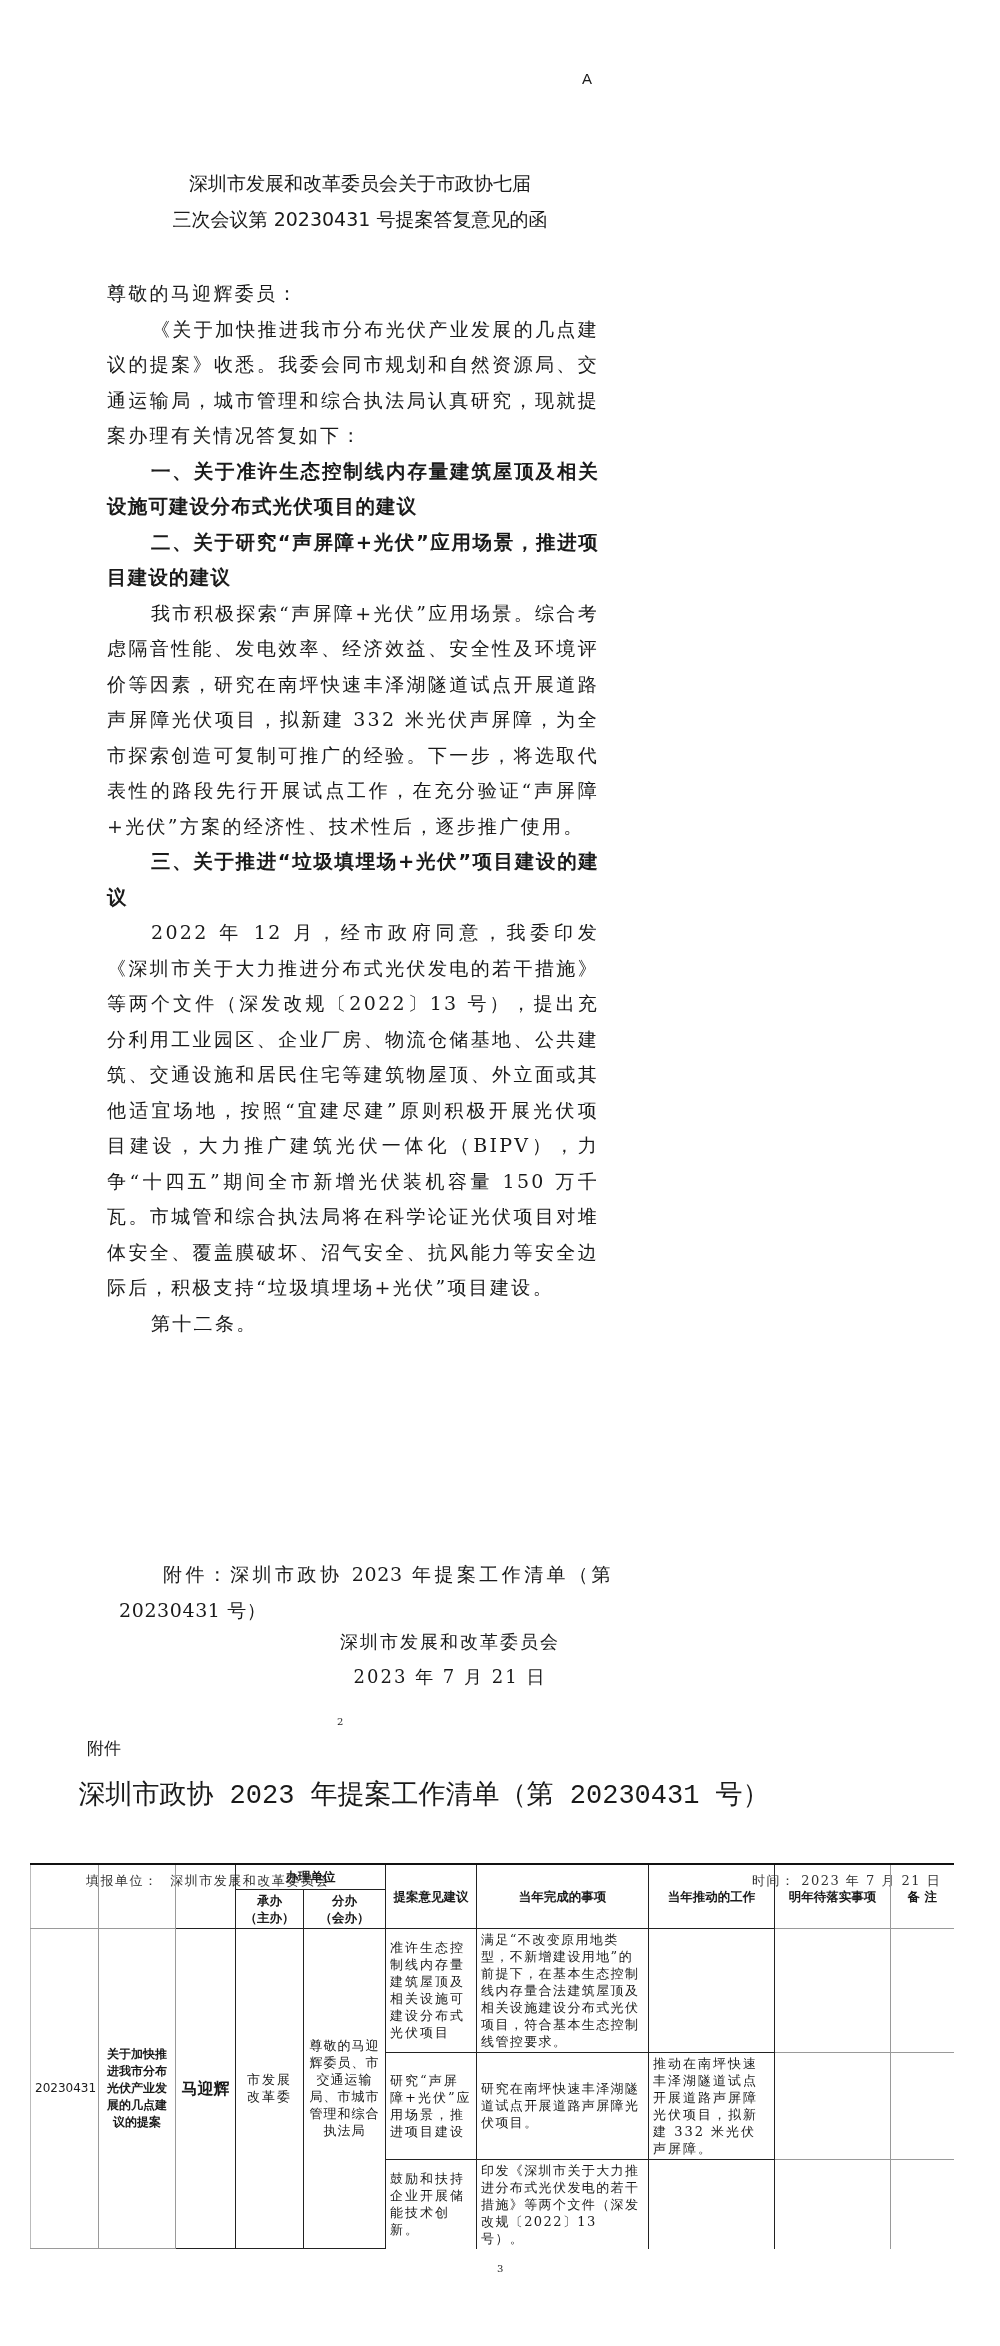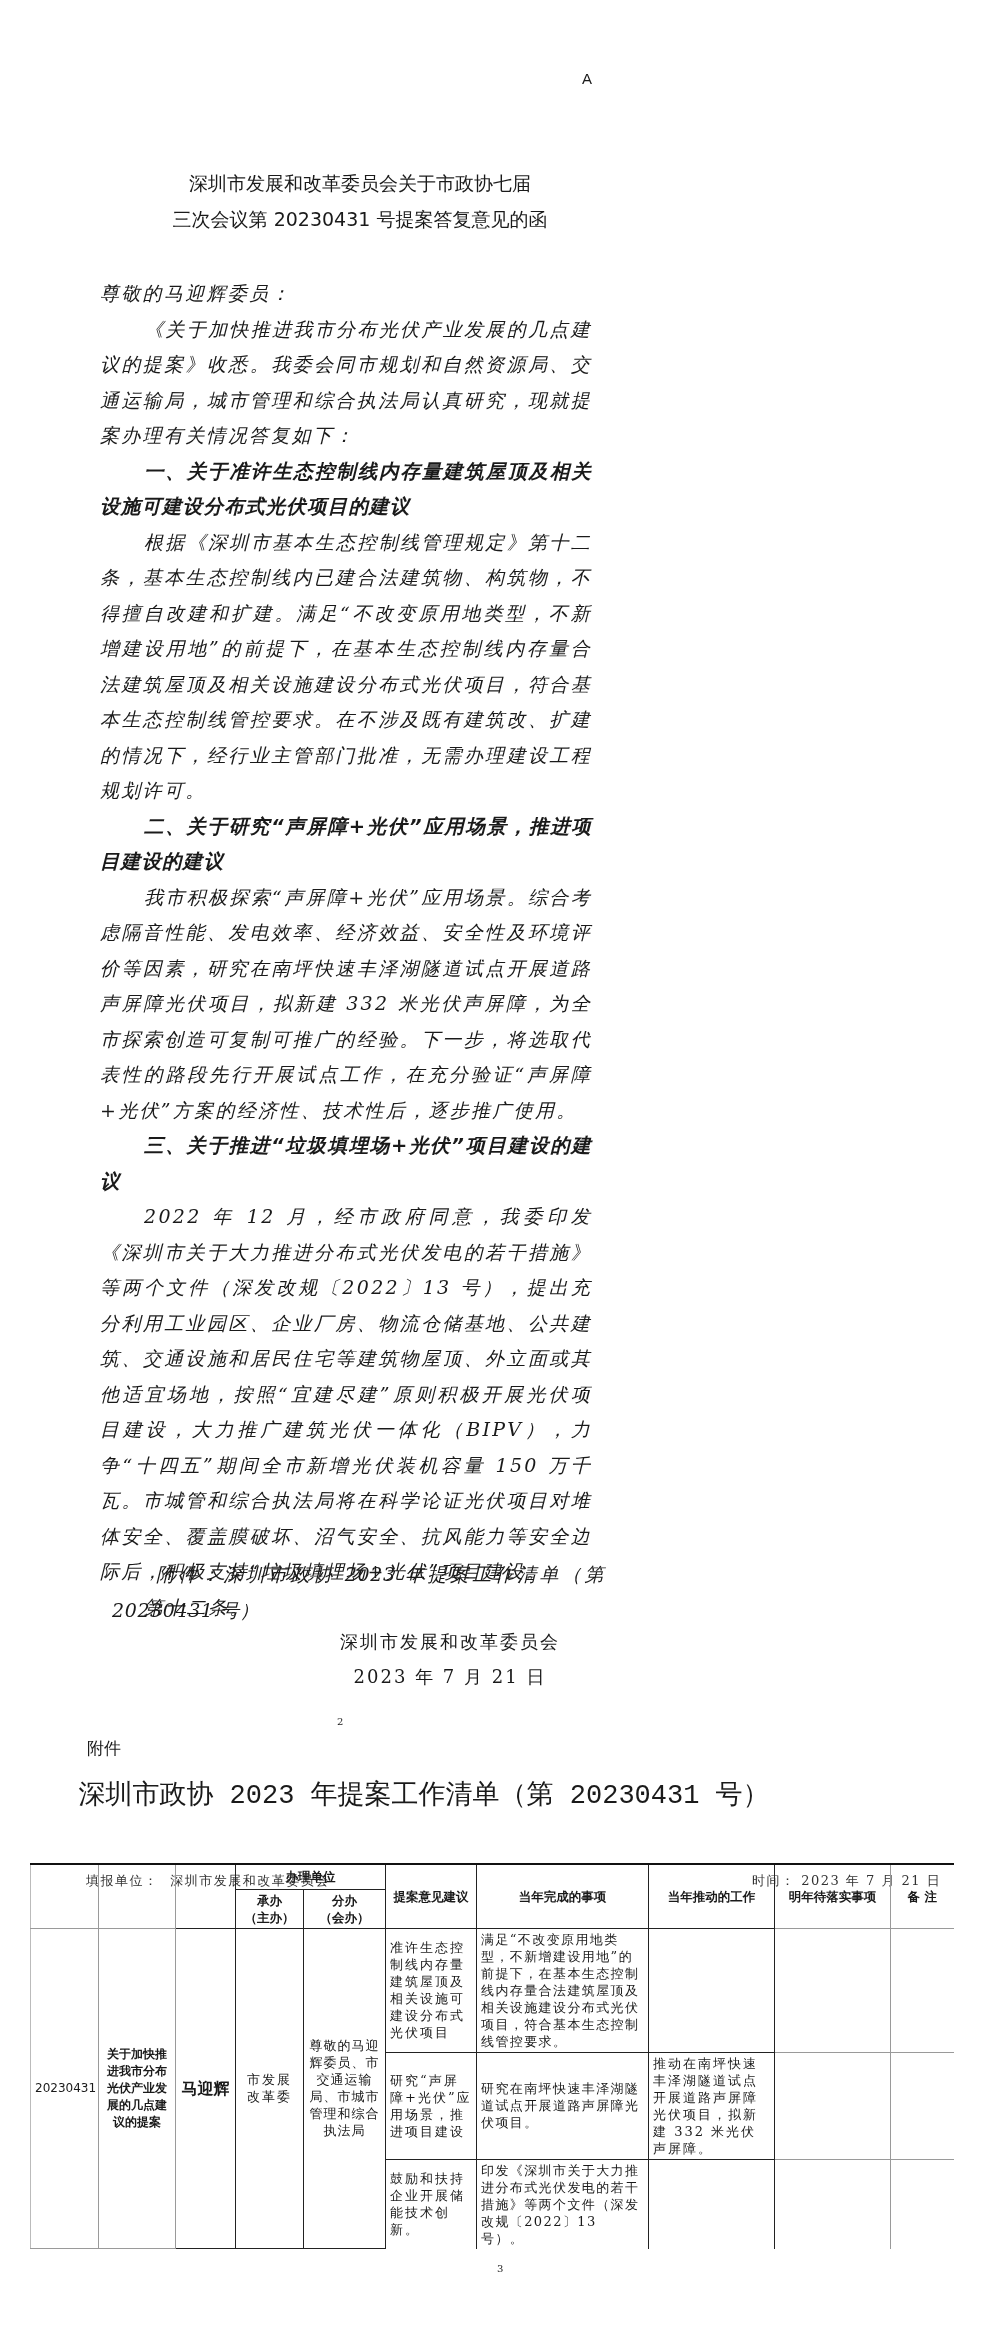--- a/index.html
+++ b/index.html
@@ -2,21 +2,21 @@
 <html><head>
 <meta charset="utf-8">
 <style>
   html, body { margin:0; padding:0; background:#ffffff; }
   body { width:1000px; height:2346px; position:relative; overflow:hidden; color:#1a1a1a;
          font-family:"DejaVu Serif","Liberation Serif",serif; }
   .abs { position:absolute; }
   .mark-a { left:582px; top:70px; font-family:"Liberation Sans",sans-serif; font-size:15px; }
   .title { left:100px; width:520px; text-align:center; font-family:"DejaVu Sans","Liberation Sans",sans-serif;
            font-size:19px; line-height:36px; letter-spacing:0px; }
-  .body-text { left:100px; width:492px; font-size:19px; line-height:35.5px; letter-spacing:2.3px;font-style:italic; }
+  .body-text { left:107px; width:492px; font-size:19px; line-height:35.5px; letter-spacing:2.3px; }
   .body-text p { margin:0; text-align:justify; text-align-last:left; }
   .indent { text-indent:44px; }
   .heading { font-family:"DejaVu Sans","Liberation Sans",sans-serif; font-weight:bold; font-size:19.5px; letter-spacing:1.2px; }
   .sig { font-size:18px; letter-spacing:2px; text-align:center; }
   .page-no { font-size:10px; }
   .attach-label { left:87px; font-family:"DejaVu Sans","Liberation Sans",sans-serif; font-size:17px; }
   .table-title { left:0; width:848px; text-align:center; font-family:Liberation Mono, monospace; font-size:27px; }
   .meta { font-size:13px; letter-spacing:1.5px; color:#333;margin-top:32px; }
   table.work { position:absolute; left:30px; top:1863px; width:923px; border-collapse:collapse; table-layout:fixed; }
   table.work td, table.work th { border:1px solid #222; padding:2px 4px; vertical-align:middle; font-size:13px; }
@@ -35,21 +35,20 @@
 
 <div class="abs title" style="top:165px;">
   <div>深圳市发展和改革委员会关于市政协七届</div>
   <div>三次会议第 20230431 号提案答复意见的函</div>
 </div>
 
 <div class="abs body-text" style="top:276px;">
   <p>尊敬的马迎辉委员：</p>
   <p class="indent">《关于加快推进我市分布光伏产业发展的几点建议的提案》收悉。我委会同市规划和自然资源局、交通运输局，城市管理和综合执法局认真研究，现就提案办理有关情况答复如下：</p>
   <p class="indent heading">一、关于准许生态控制线内存量建筑屋顶及相关设施可建设分布式光伏项目的建议</p>
-  <p class="indent">根据《深圳市基本生态控制线管理规定》第十二条，基本生态控制线内已建合法建筑物、构筑物，不得擅自改建和扩建。满足“不改变原用地类型，不新增建设用地”的前提下，在基本生态控制线内存量合法建筑屋顶及相关设施建设分布式光伏项目，符合基本生态控制线管控要求。在不涉及既有建筑改、扩建的情况下，经行业主管部门批准，无需办理建设工程规划许可。</p>
   <p class="indent heading">二、关于研究“声屏障+光伏”应用场景，推进项目建设的建议</p>
   <p class="indent">我市积极探索“声屏障+光伏”应用场景。综合考虑隔音性能、发电效率、经济效益、安全性及环境评价等因素，研究在南坪快速丰泽湖隧道试点开展道路声屏障光伏项目，拟新建 332 米光伏声屏障，为全市探索创造可复制可推广的经验。下一步，将选取代表性的路段先行开展试点工作，在充分验证“声屏障+光伏”方案的经济性、技术性后，逐步推广使用。</p>
   <p class="indent heading">三、关于推进“垃圾填埋场+光伏”项目建设的建议</p>
   <p class="indent">2022 年 12 月，经市政府同意，我委印发《深圳市关于大力推进分布式光伏发电的若干措施》等两个文件（深发改规〔2022〕13 号），提出充分利用工业园区、企业厂房、物流仓储基地、公共建筑、交通设施和居民住宅等建筑物屋顶、外立面或其他适宜场地，按照“宜建尽建”原则积极开展光伏项目建设，大力推广建筑光伏一体化（BIPV），力争“十四五”期间全市新增光伏装机容量 150 万千瓦。市城管和综合执法局将在科学论证光伏项目对堆体安全、覆盖膜破坏、沼气安全、抗风能力等安全边际后，积极支持“垃圾填埋场+光伏”项目建设。</p>
   <p class="indent">第十二条。</p>
 </div>
 
 <div class="abs body-text" style="top:1557px; letter-spacing:0.6px;margin-left:12px;">
   <p class="indent">附件：深圳市政协 2023 年提案工作清单（第 20230431 号）</p>
 </div>

